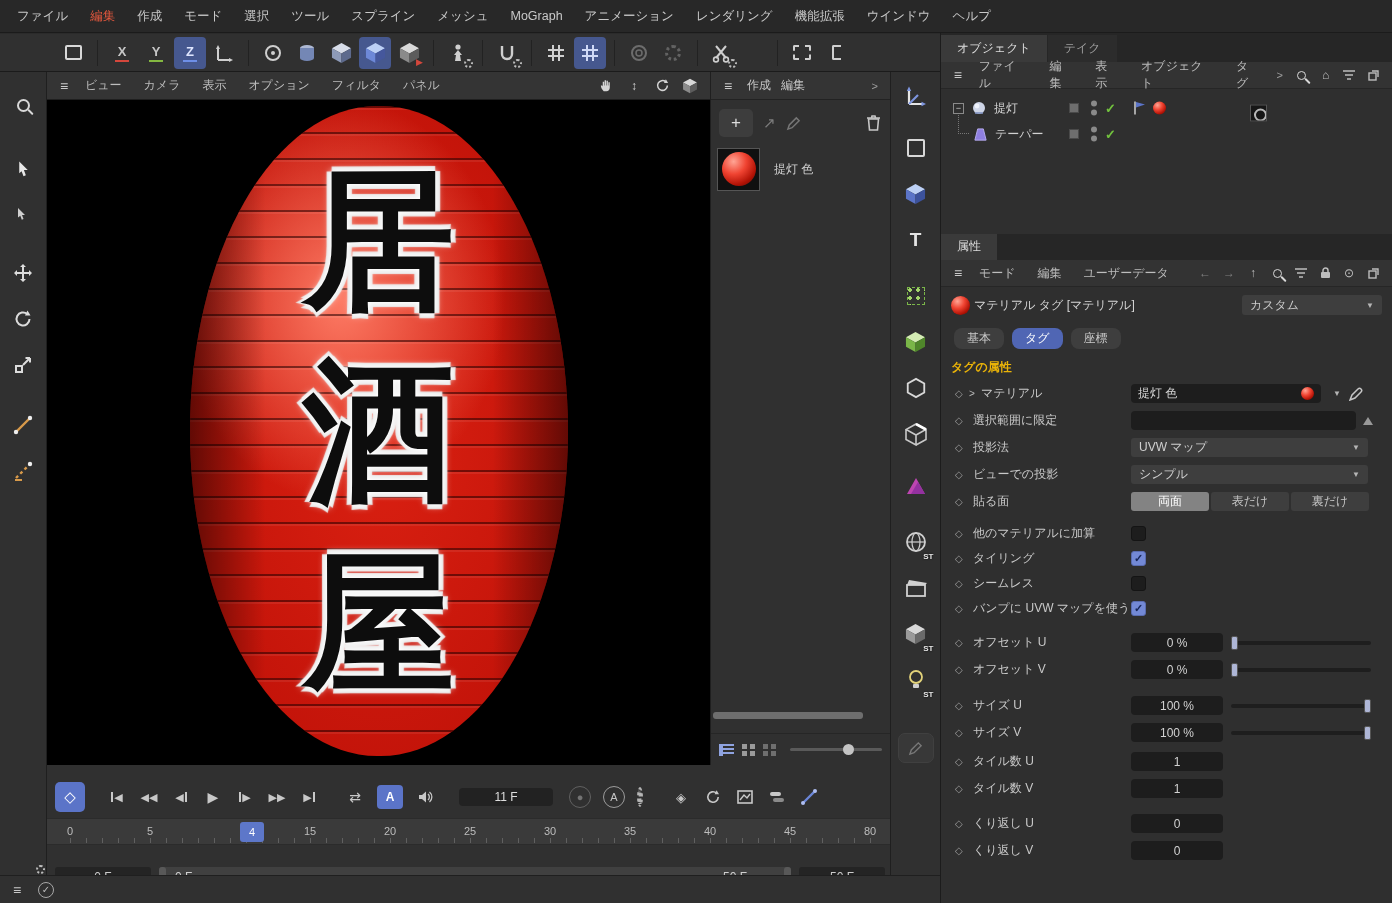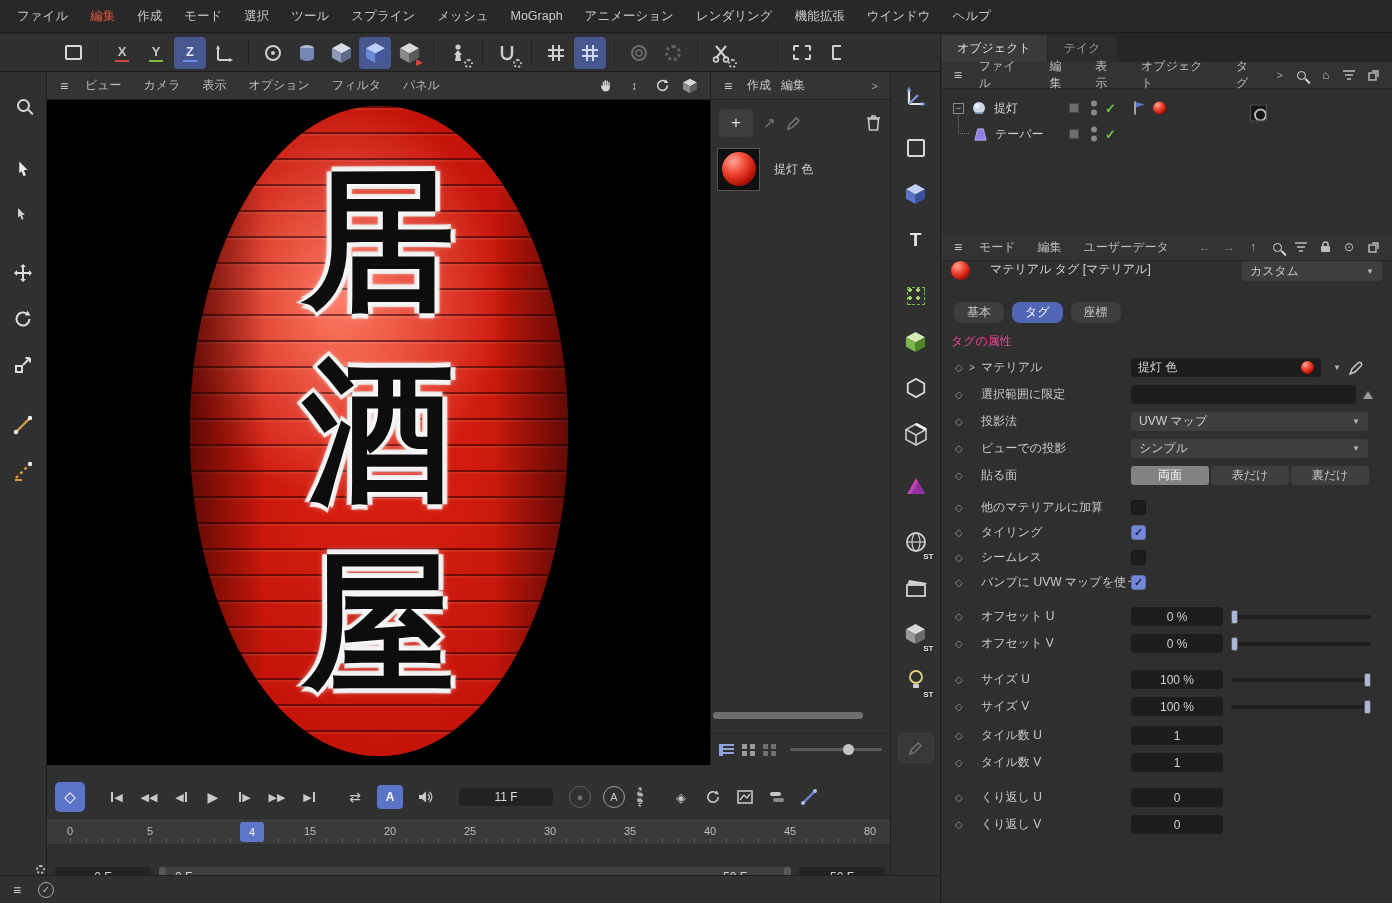--- a/index.html
+++ b/index.html
@@ -114,34 +114,34 @@
 .omc{position:absolute;top:50%;transform:translateY(-50%)}
 .dotcol{display:flex;flex-direction:column;gap:3px}
 .dot{width:6px;height:6px;border-radius:50%;background:#8a8a8a}
 .graybox{width:10px;height:10px;background:#6e6e6e;border:1px solid #4a4a4a}
 .gcheck{color:#72c23e;font-weight:bold;font-size:13px}
 .conn{position:absolute;left:17px;top:-6px;width:11px;height:19px;border-left:1px dotted #777;border-bottom:1px dotted #777}
 .textag{width:17px;height:17px;background:#161616;border:1px solid #555;position:relative;overflow:hidden}
 .textag::after{content:'';position:absolute;left:3px;top:3px;width:9px;height:9px;border-radius:50%;border:2px solid rgba(225,225,225,.8)}
 
 
-#amhead{height:36px;display:flex;align-items:flex-start;padding:0 10px;gap:20px;position:relative}
+#amhead{height:36px;display:flex;align-items:center;padding:0 10px;gap:4px;position:relative}
 #amtitle{color:#d6d6d6}
 .dropbtn{height:20px;background:#3e3e3e;border-radius:3px;display:flex;align-items:center;padding:0 8px;position:relative;color:#cdcdcd}
 .dda{font-size:8px;color:#b5b5b5;margin-left:auto;padding-left:8px}
 #amtabs{height:31px;display:flex;align-items:center;gap:8px;padding:0 13px}
 .stab{height:21px;padding:0 13px;background:#3e3e3e;border-radius:8px;display:flex;align-items:center;color:#c9c9c9}
 .stab.on{background:#5066b4;color:#fff}
-#amsec{height:26px;display:flex;align-items:center;padding-left:10px;color:#ec4899;font-weight:normal}
+#amsec{height:26px;display:flex;align-items:center;padding-left:10px;color:#eab308;font-weight:bold}
 .am-row{display:flex;align-items:center;height:27px;padding-left:14px;position:relative}
 .am-row.h25{height:25px}
 .g6{margin-top:6px}.g8{margin-top:8px}.g9{margin-top:9px}.g2{margin-top:2px}
 .diam{color:#9a9a9a;font-size:10px;width:14px}
 .exp{color:#bbb;font-size:10px;width:12px}
-.am-label{color:#c9c9c9;margin-left:12px;white-space:nowrap}
+.am-label{color:#c9c9c9;margin-left:4px;white-space:nowrap}
 .am-label.ml0{margin-left:0}
 .am-val{position:absolute;left:190px;display:flex;align-items:center}
 .nf{width:92px;height:19px;background:#1d1d1d;border-radius:4px;display:flex;align-items:center;justify-content:center;color:#d2d2d2}
 .tf{height:19px;background:#1d1d1d;border-radius:4px;display:flex;align-items:center;padding:0 7px;color:#d2d2d2}
 .drop{width:237px;height:19px;background:#3e3e3e;border-radius:3px;display:flex;align-items:center;padding:0 8px;color:#d0d0d0}
 .sl{width:140px;height:4px;background:#1e1e1e;border-radius:2px;position:relative;margin-left:8px}
 .sl .fill{height:4px;background:#5d77c9;border-radius:2px}
 .sl .hd{position:absolute;top:-5px;width:7px;height:14px;background:#aeb6d6;border:1px solid #555;border-radius:2px}
 .cb{width:15px;height:15px;border-radius:3px;background:#1d1d1d;border:1px solid #141414;display:flex;align-items:center;justify-content:center}
 .cb.on{background:#7389d6;border-color:#5a6cb0;color:#18275a;font-size:11px;font-weight:bold}
@@ -598,20 +598,23 @@
       <span class="oname">テーパー</span>
       <span class="omc graybox" style="left:128px"></span>
       <span class="omc dotcol" style="left:150px">
             <span class="dot"></span>
             <span class="dot"></span>
           </span>
       <span class="omc gcheck" style="left:164px">✓</span>
     </div>
   </div>
 
+  <div class="tabstrip">
+    <span class="tab on">属性</span>
+  </div>
   <div class="pmenu">
     <span class="burger">≡</span>
     <span class="mi">モード</span>
     <span class="mi">編集</span>
     <span class="mi">ユーザーデータ</span>
     <span style="flex:1"></span>
     <span class="pm-ic" style="opacity:.55">←</span>
     <span class="pm-ic" style="opacity:.55">→</span>
     <span class="pm-ic">↑</span>
     <span class="pm-ic">

